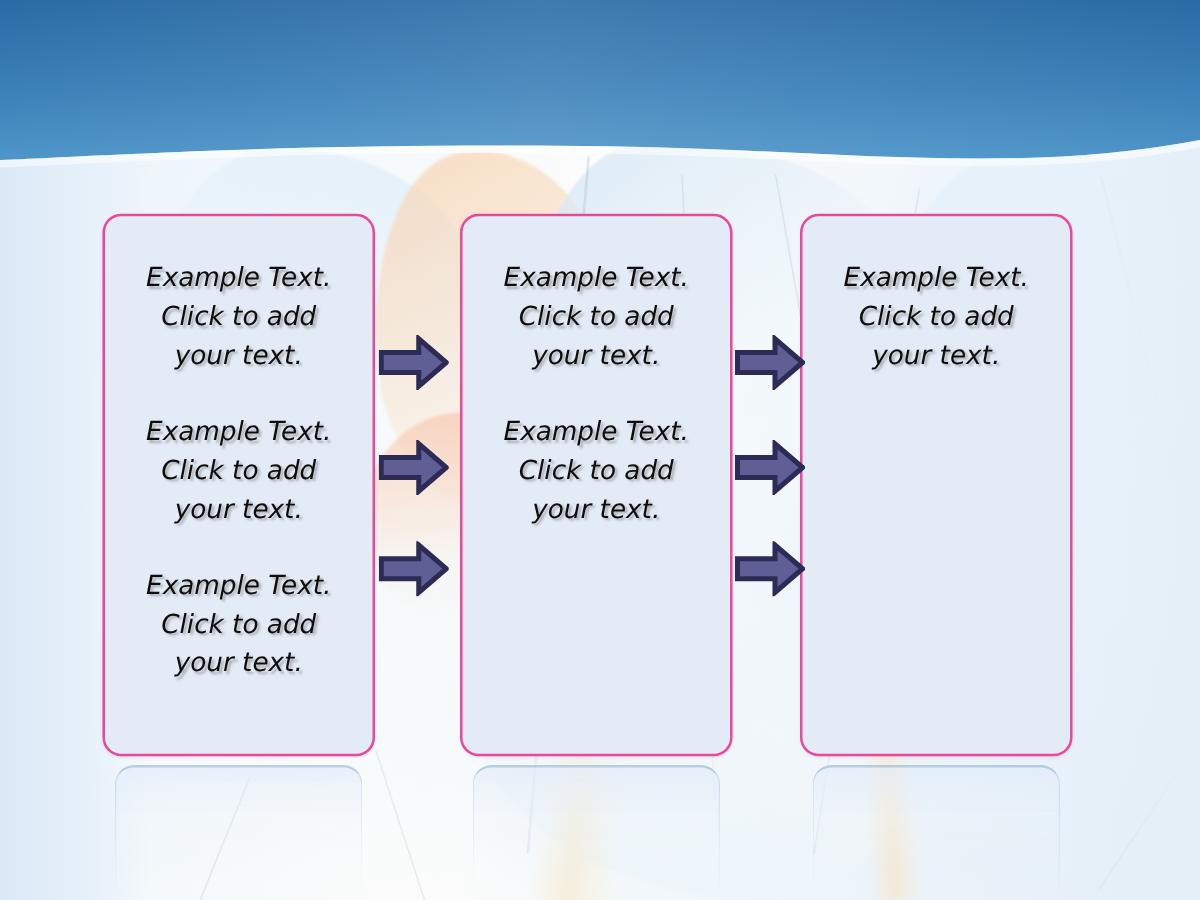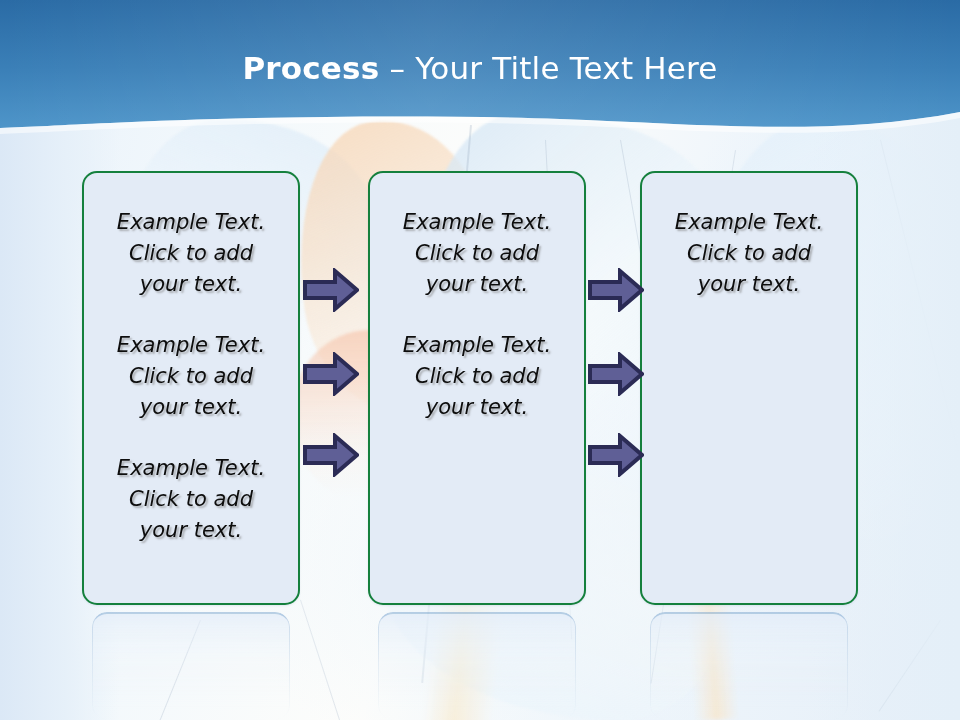--- a/index.html
+++ b/index.html
@@ -135,21 +135,21 @@
     font-weight: bold;
   }
   .title .rest {
     font-weight: normal;
   }
 
   
   .box {
     position: absolute;
     background: #e3ebf6;
-    border: 2px solid #15803d;
+    border: 2px solid #ec4899;
     border-radius: 15px;
     box-sizing: border-box;
     box-shadow: 0 1px 2px rgba(70,110,150,0.12);
   }
   .box-inner {
     padding: 34px 16px 0 16px;
     text-align: center;
   }
   .para {
     font-family: "DejaVu Sans", sans-serif;
@@ -220,23 +220,20 @@
         <linearGradient id="hdrSheen" x1="0" y1="0" x2="1" y2="0">
           <stop offset="0%" stop-color="rgba(255,255,255,0.00)"></stop>
           <stop offset="45%" stop-color="rgba(255,255,255,0.10)"></stop>
           <stop offset="100%" stop-color="rgba(255,255,255,0.00)"></stop>
         </linearGradient>
       </defs>
       <path d="M0,0 H960 V112 C830,137 700,124 560,119 C420,114 230,117 110,123 C62,125 28,127 0,128 Z" fill="url(#hdrGrad)"></path>
       <path d="M0,0 H960 V112 C830,137 700,124 560,119 C420,114 230,117 110,123 C62,125 28,127 0,128 Z" fill="url(#hdrSheen)"></path>
       <path d="M0,128 C28,127 62,125 110,123 C230,117 420,114 560,119 C700,124 830,137 960,112 L960,118 C830,143 700,130 560,125 C420,120 230,123 110,129 C62,131 28,133 0,134 Z" fill="rgba(255,255,255,0.55)"></path>
     </svg>
-    <div class="title">
-      <span class="lead">Process</span><span class="rest"> – Your Title Text Here</span>
-    </div>
   </div>
 
   <div class="reflection" style="left:92px;top:612px;width:198px;height:108px;"></div>
   <div class="reflection" style="left:378px;top:612px;width:198px;height:108px;"></div>
   <div class="reflection" style="left:650px;top:612px;width:198px;height:108px;"></div>
 
   <div class="box" style="left:82px;top:171px;width:218px;height:434px;">
     <div class="box-inner">
       <p class="para" style="white-space:pre-line;">Example Text.
 Click  to add

